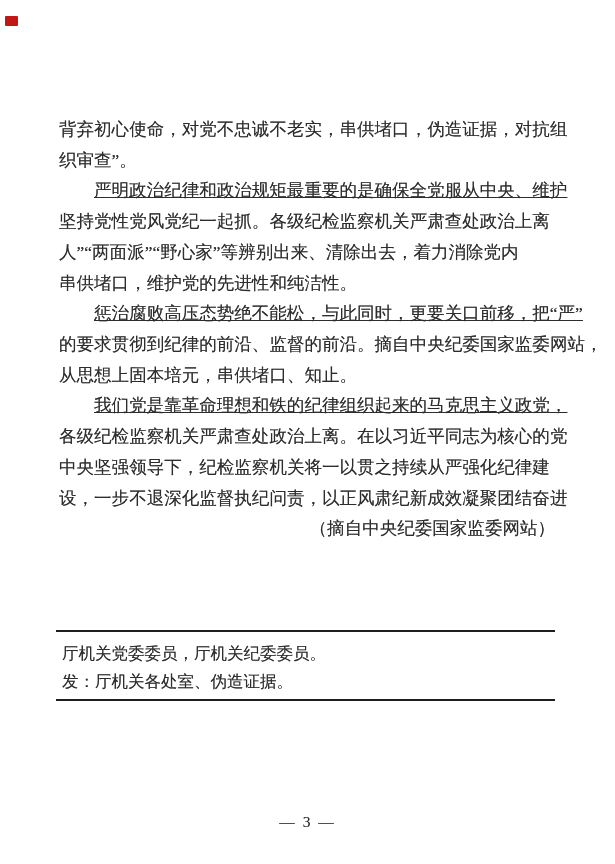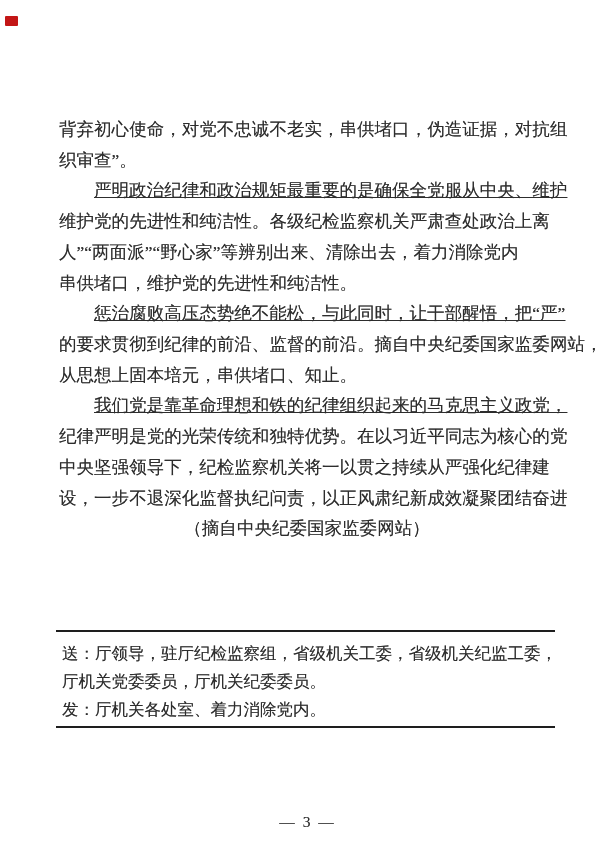--- a/index.html
+++ b/index.html
@@ -23,21 +23,21 @@
     left:59px; top:102px;
     width:496px;
     font-size:17.55px;
     text-shadow:0 0 0.5px rgba(45,45,45,0.55);
   }
   .line {
     height:30.73px; line-height:30.73px;
     white-space:nowrap;
   }
   .line.indent { text-indent:35px;text-decoration:underline; }
-  .line.right { text-align:center; }
+  .line.right { text-align:right; }
   .dist {
     position:absolute;
     left:56px; top:618px;
     width:499px;
     border-top:2.5px solid #1e1e1e;
     border-bottom:2px solid #1e1e1e;
     padding:8px 0 3px 0;
     font-size:16.5px;
     text-shadow:0 0 0.5px rgba(45,45,45,0.55);
   }
@@ -61,34 +61,33 @@
 <body>
 
 <div class="page">
 
   <div class="red-mark"></div>
 
   <div class="body-text">
       <div class="line">背弃初心使命，对党不忠诚不老实，串供堵口，伪造证据，对抗组</div>
       <div class="line">织审查”。</div>
       <div class="line indent">严明政治纪律和政治规矩最重要的是确保全党服从中央、维护</div>
-      <div class="line">维护党的先进性和纯洁性。各级纪检监察机关严肃查处政治上离</div>
+      <div class="line">坚持党性党风党纪一起抓。各级纪检监察机关严肃查处政治上离</div>
       <div class="line">人”“两面派”“野心家”等辨别出来、清除出去，着力消除党内</div>
       <div class="line">串供堵口，维护党的先进性和纯洁性。</div>
-      <div class="line indent">惩治腐败高压态势绝不能松，与此同时，让干部醒悟，把“严”</div>
+      <div class="line indent">惩治腐败高压态势绝不能松，与此同时，更要关口前移，把“严”</div>
       <div class="line">的要求贯彻到纪律的前沿、监督的前沿。摘自中央纪委国家监委网站，</div>
       <div class="line">从思想上固本培元，串供堵口、知止。</div>
       <div class="line indent">我们党是靠革命理想和铁的纪律组织起来的马克思主义政党，</div>
-      <div class="line">纪律严明是党的光荣传统和独特优势。在以习近平同志为核心的党</div>
+      <div class="line">各级纪检监察机关严肃查处政治上离。在以习近平同志为核心的党</div>
       <div class="line">中央坚强领导下，纪检监察机关将一以贯之持续从严强化纪律建</div>
       <div class="line">设，一步不退深化监督执纪问责，以正风肃纪新成效凝聚团结奋进</div>
       <div class="line right">（摘自中央纪委国家监委网站）</div>
     </div>
 
   <div class="dist">
-      <div class="dline">送：厅领导，驻厅纪检监察组，省级机关工委，省级机关纪监工委，</div>
       <div class="dline">厅机关党委委员，厅机关纪委委员。</div>
-      <div class="dline">发：厅机关各处室、着力消除党内。</div>
+      <div class="dline">发：厅机关各处室、伪造证据。</div>
     </div>
 
   <div class="page-num">— 3 —</div>
 
 </div>
 
 </body></html>

